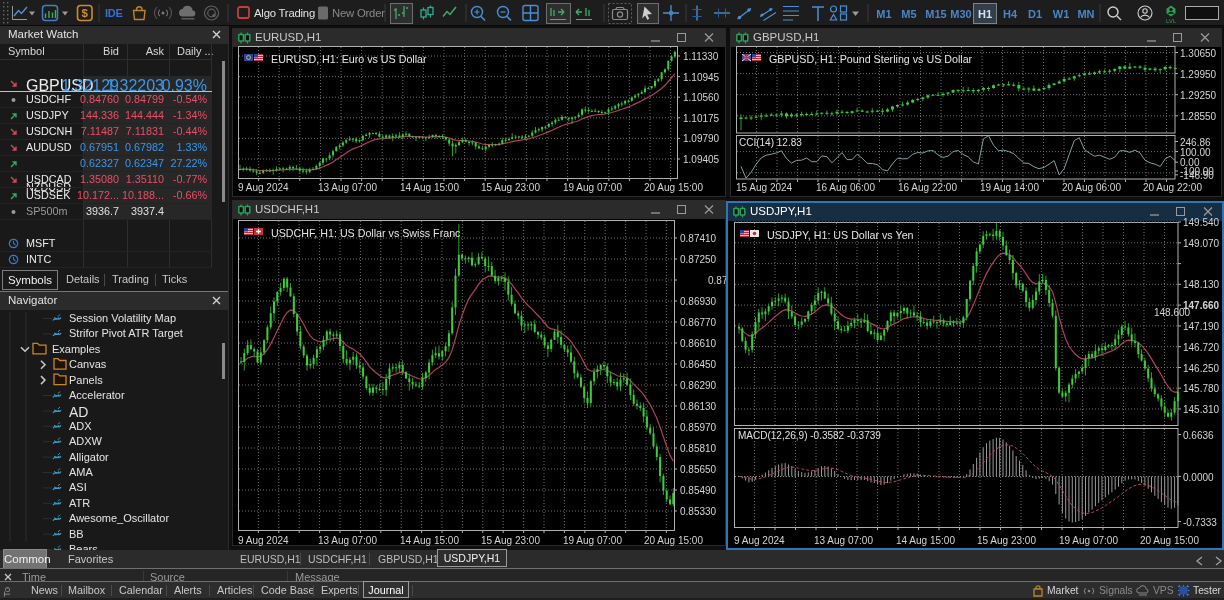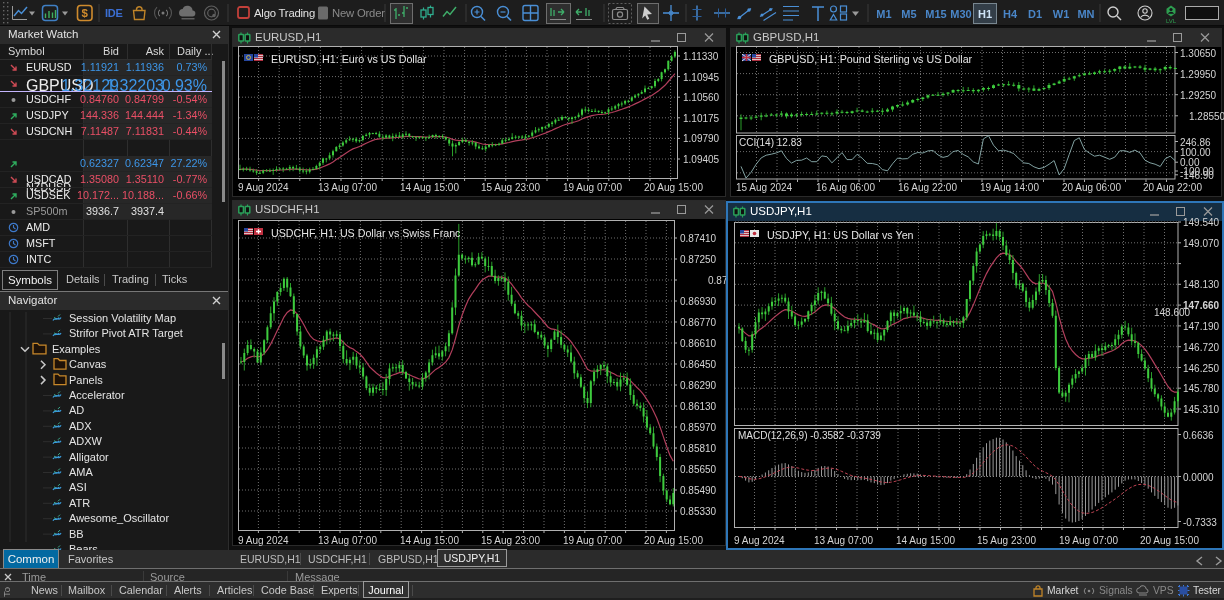--- a/index.html
+++ b/index.html
@@ -128,30 +128,20 @@
       <div class="abs" style="left:0;top:18px;width:228px;height:16px;color:#d8d8d8;font-size:11px;">
         <span class="abs" style="left:8px;top:1px;">Symbol</span>
         <span class="abs" style="right:109px;top:1px;">Bid</span>
         <span class="abs" style="right:64px;top:1px;">Ask</span>
         <span class="abs" style="left:177px;top:1px;">Daily ...</span>
       </div>
       <svg class="abs" width="228" height="266" style="left:0;top:0">
         <path d="M83.5 18V242M127.5 18V242M169.5 18V242M211.5 18V242" stroke="#2e2e2e"></path>
         <path d="M0 33.5h212" stroke="#2e2e2e"></path>
       </svg>
-      <div class="abs" style="left:0;top:34px;width:212px;height:16px;border-bottom:1px solid #232323;font-size:10.8px;">
-        <div class="abs" style="left:84px;top:0;width:128px;height:15px;background:#272727;"></div>
-        <svg class="abs" width="10" height="10" style="left:9px;top:3px">
-          <path d="M2 2l5 5M7 3.5V7H3.5" stroke="#d04b55" stroke-width="1.4" fill="none"></path>
-        </svg>
-        <span class="abs" style="left:26px;top:1px;color:#ececec;">EURUSD</span>
-        <span class="abs" style="right:93px;top:1px;color:#3d96e8;">1.11921</span>
-        <span class="abs" style="right:48px;top:1px;color:#3d96e8;">1.11936</span>
-        <span class="abs" style="right:5px;top:1px;color:#3d96e8;">0.73%</span>
-      </div>
       <div class="abs" style="left:0;top:50px;width:212px;height:16px;border-bottom:1px solid #c4b5fd;font-size:16px;">
         <div class="abs" style="left:84px;top:0;width:128px;height:15px;background:#272727;"></div>
         <svg class="abs" width="10" height="10" style="left:9px;top:3px">
           <path d="M2 2l5 5M7 3.5V7H3.5" stroke="#d04b55" stroke-width="1.4" fill="none"></path>
         </svg>
         <span class="abs" style="left:26px;top:1px;color:#ececec;">GBPUSD</span>
         <span class="abs" style="right:93px;top:1px;color:#3d96e8;">1.32129</span>
         <span class="abs" style="right:48px;top:1px;color:#3d96e8;">1.32203</span>
         <span class="abs" style="right:5px;top:1px;color:#3d96e8;">0.93%</span>
       </div>
@@ -178,20 +168,30 @@
       <div class="abs" style="left:0;top:98px;width:212px;height:16px;border-bottom:1px solid #232323;font-size:10.8px;">
         <div class="abs" style="left:84px;top:0;width:128px;height:15px;background:#272727;"></div>
         <svg class="abs" width="10" height="10" style="left:9px;top:3px">
           <path d="M2 2l5 5M7 3.5V7H3.5" stroke="#d04b55" stroke-width="1.4" fill="none"></path>
         </svg>
         <span class="abs" style="left:26px;top:1px;color:#ececec;">USDCNH</span>
         <span class="abs" style="right:93px;top:1px;color:#ea4f66;">7.11487</span>
         <span class="abs" style="right:48px;top:1px;color:#ea4f66;">7.11831</span>
         <span class="abs" style="right:5px;top:1px;color:#ea4f66;">-0.44%</span>
       </div>
+      <div class="abs" style="left:0;top:114px;width:212px;height:16px;border-bottom:1px solid #232323;font-size:10.8px;">
+        <div class="abs" style="left:84px;top:0;width:128px;height:15px;background:#272727;"></div>
+        <svg class="abs" width="10" height="10" style="left:9px;top:3px">
+          <path d="M2 2l5 5M7 3.5V7H3.5" stroke="#d04b55" stroke-width="1.4" fill="none"></path>
+        </svg>
+        <span class="abs" style="left:26px;top:1px;color:#ececec;">AUDUSD</span>
+        <span class="abs" style="right:93px;top:1px;color:#3d96e8;">0.67951</span>
+        <span class="abs" style="right:48px;top:1px;color:#3d96e8;">0.67982</span>
+        <span class="abs" style="right:5px;top:1px;color:#3d96e8;">1.33%</span>
+      </div>
       <div class="abs" style="left:0;top:130px;width:212px;height:16px;border-bottom:1px solid #232323;font-size:10.8px;">
         <div class="abs" style="left:84px;top:0;width:128px;height:15px;background:#272727;"></div>
         <svg class="abs" width="10" height="10" style="left:9px;top:3px">
           <path d="M2 8l5-5M7 6.5V3H3.5" stroke="#2fae5f" stroke-width="1.4" fill="none"></path>
         </svg>
         <span class="abs" style="left:26px;top:1px;color:#ececec;margin-top:24px;">NZDUSD</span>
         <span class="abs" style="right:93px;top:1px;color:#3d96e8;">0.62327</span>
         <span class="abs" style="right:48px;top:1px;color:#3d96e8;">0.62347</span>
         <span class="abs" style="right:5px;top:1px;color:#3d96e8;">27.22%</span>
       </div>
@@ -216,27 +216,20 @@
         <span class="abs" style="right:5px;top:1px;color:#ea4f66;">-0.66%</span>
       </div>
       <div class="abs" style="left:0;top:178px;width:212px;height:16px;border-bottom:1px solid #232323;font-size:10.8px;">
         <div class="abs" style="left:84px;top:0;width:128px;height:15px;background:#272727;"></div>
         <svg class="abs" width="10" height="10" style="left:9px;top:3px">
           <circle cx="4.5" cy="5" r="2" fill="#9a9a9a"></circle>
         </svg>
         <span class="abs" style="left:26px;top:1px;color:#9a9a9a;">SP500m</span>
         <span class="abs" style="right:93px;top:1px;color:#e0e0e0;">3936.7</span>
         <span class="abs" style="right:48px;top:1px;color:#e0e0e0;">3937.4</span>
-      </div>
-      <div class="abs" style="left:0;top:194px;width:212px;height:16px;border-bottom:1px solid #232323;font-size:10.8px;">
-        <svg class="abs" width="12" height="12" style="left:8px;top:2px">
-          <circle cx="5.5" cy="5.5" r="4.2" fill="none" stroke="#3d78c8" stroke-width="1.2"></circle>
-          <path d="M5.5 3v2.5l2 1.5" stroke="#3d78c8" fill="none" stroke-width="1.1"></path>
-        </svg>
-        <span class="abs" style="left:26px;top:1px;color:#ececec;">AMD</span>
       </div>
       <div class="abs" style="left:0;top:210px;width:212px;height:16px;border-bottom:1px solid #232323;font-size:10.8px;">
         <svg class="abs" width="12" height="12" style="left:8px;top:2px">
           <circle cx="5.5" cy="5.5" r="4.2" fill="none" stroke="#3d78c8" stroke-width="1.2"></circle>
           <path d="M5.5 3v2.5l2 1.5" stroke="#3d78c8" fill="none" stroke-width="1.1"></path>
         </svg>
         <span class="abs" style="left:26px;top:1px;color:#ececec;">MSFT</span>
       </div>
       <div class="abs" style="left:0;top:226px;width:212px;height:16px;border-bottom:1px solid #232323;font-size:10.8px;">
         <svg class="abs" width="12" height="12" style="left:8px;top:2px">
@@ -309,21 +302,21 @@
         <path d="M43 257.5H52" stroke="#2e2e2e"></path>
         <path d="M53 259.5c2-4 4 1 6-3M55 258.5c2-3 4 2 6-2" stroke="#3a9ad9" stroke-width="1.2" fill="none"></path>
         <path d="M58 255.5l2-2M54 256.5l2 1" stroke="#3fae8f" stroke-width="1" fill="none"></path>
       </svg>
       <div class="abs" style="left:69px;top:20.0px;font-size:11px;color:#e4e4e4;">Session Volatility Map</div>
       <div class="abs" style="left:69px;top:35.4px;font-size:11px;color:#e4e4e4;">Strifor Pivot ATR Target</div>
       <div class="abs" style="left:52px;top:50.8px;font-size:11px;color:#e4e4e4;">Examples</div>
       <div class="abs" style="left:69px;top:66.2px;font-size:11px;color:#e4e4e4;">Canvas</div>
       <div class="abs" style="left:69px;top:81.6px;font-size:11px;color:#e4e4e4;">Panels</div>
       <div class="abs" style="left:69px;top:97.0px;font-size:11px;color:#e4e4e4;">Accelerator</div>
-      <div class="abs" style="left:69px;top:112.4px;font-size:11px;color:#e4e4e4;">AD</div>
+      <div class="abs" style="left:69px;top:112.4px;font-size:14px;color:#e4e4e4;">AD</div>
       <div class="abs" style="left:69px;top:127.8px;font-size:11px;color:#e4e4e4;">ADX</div>
       <div class="abs" style="left:69px;top:143.2px;font-size:11px;color:#e4e4e4;">ADXW</div>
       <div class="abs" style="left:69px;top:158.6px;font-size:11px;color:#e4e4e4;">Alligator</div>
       <div class="abs" style="left:69px;top:174.0px;font-size:11px;color:#e4e4e4;">AMA</div>
       <div class="abs" style="left:69px;top:189.4px;font-size:11px;color:#e4e4e4;">ASI</div>
       <div class="abs" style="left:69px;top:204.8px;font-size:11px;color:#e4e4e4;">ATR</div>
       <div class="abs" style="left:69px;top:220.2px;font-size:11px;color:#e4e4e4;">Awesome_Oscillator</div>
       <div class="abs" style="left:69px;top:235.6px;font-size:11px;color:#e4e4e4;">BB</div>
       <div class="abs" style="left:69px;top:251.0px;font-size:11px;color:#e4e4e4;">Bears</div>
       <div class="abs" style="left:222px;top:51px;width:2.5px;height:36px;background:#8a8a8a;"></div>
@@ -396,21 +389,21 @@
       <path d="M737 151.6H1175M737 172.8H1175" stroke="#6a6a6a" stroke-width="1" stroke-dasharray="1 2"></path>
       <path d="M741.0 114.3V130.3M746.0 116.8V119.4M751.1 115.4V120.1M756.1 114.9V118.4M761.2 112.7V120.3M766.2 113.4V117.2M771.3 113.0V116.0M776.4 113.7V117.4M781.4 111.0V117.1M786.5 112.4V118.5M791.5 112.7V117.7M796.5 113.4V117.4M801.6 111.6V116.6M806.6 112.4V115.8M811.7 111.7V114.9M816.8 110.6V115.6M821.8 112.3V114.9M826.9 110.6V115.0M831.9 111.7V115.9M837.0 109.4V115.1M842.0 109.9V113.5M847.0 110.8V114.1M852.1 110.6V113.9M857.1 107.7V112.5M862.2 109.3V112.2M867.2 110.5V113.0M872.3 108.1V113.5M877.4 109.8V112.2M882.4 108.2V114.9M887.5 107.9V112.3M892.5 105.8V111.8M897.5 104.4V107.9M902.6 101.6V106.6M907.6 100.6V105.7M912.7 99.1V103.2M917.8 97.6V101.6M922.8 96.8V101.1M927.9 94.4V98.8M932.9 94.0V95.6M938.0 91.9V95.6M943.0 92.2V96.8M948.0 92.0V96.1M953.1 89.3V93.0M958.1 89.1V92.6M963.2 86.9V92.8M968.2 87.1V91.0M973.3 88.2V93.3M978.4 89.2V92.7M983.4 87.0V91.7M988.5 86.5V90.7M993.5 84.4V88.8M998.5 83.6V86.0M1003.6 83.7V87.1M1008.6 81.1V85.7M1013.7 82.5V86.6M1018.8 82.0V91.4M1023.8 87.3V90.4M1028.8 87.1V92.4M1033.9 85.3V91.1M1039.0 87.7V91.2M1044.0 87.2V90.2M1049.0 83.0V89.9M1054.1 82.8V85.5M1059.2 80.1V83.8M1064.2 76.3V82.4M1069.2 76.8V80.1M1074.3 75.7V80.8M1079.3 73.1V77.3M1084.4 72.5V75.5M1089.5 71.5V74.6M1094.5 71.5V75.0M1099.5 69.7V74.1M1104.6 69.3V73.3M1109.7 69.0V73.7M1114.7 68.3V72.3M1119.8 65.9V72.3M1124.8 65.3V69.4M1129.8 63.0V69.2M1134.9 65.9V68.2M1140.0 65.1V68.7M1145.0 64.8V72.1M1150.0 67.9V70.4M1155.1 66.9V71.8M1160.2 68.4V73.1M1165.2 65.7V70.7M1170.2 65.3V69.5M1175.3 67.0V69.1" stroke="#2a9e2a" stroke-width="1" fill="none"></path>
       <path d="M741.0 117.4V119.1M746.0 117.4V118.4M751.1 117.6V118.6M756.1 116.8V117.8M761.2 115.4V116.8M766.2 115.4V116.4M771.3 114.6V115.6M776.4 114.6V115.6M781.4 113.6V114.7M786.5 113.6V116.3M791.5 114.4V116.3M796.5 114.4V115.4M801.6 114.0V115.0M806.6 113.9V114.9M811.7 113.9V114.9M816.8 113.6V114.6M821.8 112.8V113.8M826.9 112.8V113.8M831.9 113.2V114.2M837.0 111.7V113.5M842.0 111.7V112.7M847.0 111.9V112.9M852.1 111.2V112.9M857.1 110.6V111.6M862.2 110.6V111.8M867.2 111.6V112.6M872.3 110.7V111.7M877.4 110.7V111.7M882.4 110.7V111.7M887.5 109.6V111.4M892.5 106.4V109.6M897.5 105.0V106.4M902.6 104.5V105.5M907.6 102.4V104.5M912.7 99.9V102.4M917.8 99.0V100.0M922.8 97.4V99.0M927.9 95.3V97.4M932.9 94.7V95.7M938.0 94.7V95.7M943.0 93.8V95.0M948.0 92.5V93.8M953.1 90.0V92.5M958.1 90.0V91.0M963.2 90.2V91.2M968.2 90.1V91.1M973.3 90.1V91.2M978.4 89.8V91.2M983.4 88.0V89.8M988.5 88.0V89.0M993.5 85.3V88.1M998.5 84.6V85.6M1003.6 84.2V85.2M1008.6 84.2V85.2M1013.7 84.8V85.8M1018.8 85.1V88.5M1023.8 88.5V89.5M1028.8 88.4V89.4M1033.9 88.4V90.7M1039.0 89.1V90.7M1044.0 88.1V89.1M1049.0 85.0V88.1M1054.1 83.5V85.0M1059.2 81.4V83.5M1064.2 78.9V81.4M1069.2 78.4V79.4M1074.3 76.3V78.4M1079.3 75.3V76.3M1084.4 73.6V75.3M1089.5 73.6V74.6M1094.5 72.4V74.0M1099.5 71.2V72.4M1104.6 71.2V72.2M1109.7 70.7V71.7M1114.7 69.1V70.7M1119.8 66.6V69.1M1124.8 66.6V68.5M1129.8 66.8V68.5M1134.9 66.5V67.5M1140.0 66.5V67.7M1145.0 67.7V69.8M1150.0 68.4V69.8M1155.1 68.4V70.2M1160.2 69.3V70.3M1165.2 66.9V69.3M1170.2 66.9V68.3M1175.3 68.0V69.0" stroke="#3ecb3e" stroke-width="3.0" fill="none"></path>
       <path d="M741.0 166.4L746.0 178.1L751.1 172.3L756.1 164.3L761.2 157.9L766.2 155.2L771.3 154.2L776.4 152.9L781.4 150.8L786.5 158.5L791.5 163.1L796.5 160.4L801.6 160.2L806.6 158.0L811.7 161.7L816.8 161.7L821.8 155.9L826.9 156.7L831.9 162.8L837.0 157.8L842.0 152.6L847.0 159.6L852.1 159.6L857.1 154.3L862.2 158.2L867.2 163.3L872.3 163.5L877.4 164.7L882.4 169.6L887.5 170.8L892.5 163.8L897.5 158.1L902.6 158.9L907.6 158.6L912.7 154.3L917.8 152.5L922.8 153.0L927.9 150.9L932.9 150.5L938.0 154.9L943.0 157.4L948.0 156.2L953.1 151.6L958.1 150.5L963.2 154.4L968.2 156.9L973.3 161.9L978.4 164.0L983.4 138.9L988.5 135.7L993.5 145.2L998.5 150.8L1003.6 150.1L1008.6 151.5L1013.7 153.6L1018.8 158.5L1023.8 162.9L1028.8 163.5L1033.9 166.8L1039.0 168.7L1044.0 167.4L1049.0 164.3L1054.1 160.6L1059.2 174.9L1064.2 168.6L1069.2 154.5L1074.3 140.5L1079.3 137.8L1084.4 149.5L1089.5 153.2L1094.5 156.2L1099.5 155.2L1104.6 157.2L1109.7 159.3L1114.7 157.2L1119.8 150.8L1124.8 150.7L1129.8 152.4L1134.9 150.1L1140.0 152.9L1145.0 160.3L1150.0 162.8L1155.1 164.2L1160.2 166.5L1165.2 158.8L1170.2 156.2L1175.3 160.8" stroke="#8fb2b2" stroke-width="0.9" fill="none"></path>
       <path d="M1175 52.5h3M1175 73.6h3M1175 94.7h3M1175 115.8h3M1175 141.5h3M1175 151.6h3M1175 162.2h3M1175 171.0h3M1175 174.8h3" stroke="#b0b0b0"></path>
       <path d="M756.5 179.5v2.5M777.0 179.5v2.5M797.5 179.5v2.5M818.0 179.5v2.5M838.5 179.5v2.5M859.0 179.5v2.5M879.5 179.5v2.5M900.0 179.5v2.5M920.5 179.5v2.5M941.0 179.5v2.5M961.5 179.5v2.5M982.0 179.5v2.5M1002.5 179.5v2.5M1023.0 179.5v2.5M1043.5 179.5v2.5M1064.0 179.5v2.5M1084.5 179.5v2.5M1105.0 179.5v2.5M1125.5 179.5v2.5M1146.0 179.5v2.5M1166.5 179.5v2.5" stroke="#b0b0b0"></path>
     </svg>
     <div class="lbl" style="left:1180px;top:47.5px;">1.30650</div>
     <div class="lbl" style="left:1180px;top:68.6px;">1.29950</div>
     <div class="lbl" style="left:1180px;top:89.7px;">1.29250</div>
-    <div class="lbl" style="left:1180px;top:110.8px;margin-left:9px;">1.28550</div>
+    <div class="lbl" style="left:1180px;top:110.8px;">1.28550</div>
     <div class="lbl" style="left:1180px;top:136.5px;">246.86</div>
     <div class="lbl" style="left:1180px;top:146.6px;">100.00</div>
     <div class="lbl" style="left:1180px;top:157.2px;">0.00</div>
     <div class="lbl" style="left:1180px;top:166.0px;">-100.00</div>
     <div class="lbl" style="left:1180px;top:169.8px;">-146.90</div>
     <svg class="abs" width="22" height="8" style="left:742px;top:54px">
       <rect x="0" y="0" width="9" height="7" fill="#26469e"></rect>
       <path d="M0 0l9 7M9 0l-9 7" stroke="#e8e8e8" stroke-width="1"></path>
       <path d="M4.5 0v7" stroke="#c03040" stroke-width="1.6"></path>
       <path d="M0 3.5h9" stroke="#c03040" stroke-width="1.6"></path>
@@ -529,21 +522,21 @@
     </svg>
     <div class="abs" style="left:767px;top:229px;font-size:10.7px;color:#e6e6e6;white-space:nowrap;">USDJPY, H1:  US Dollar vs Yen</div>
     <div class="lbl" style="left:738px;top:430px;color:#e0e0e0;">MACD(12,26,9) -0.3582 -0.3739</div>
     <div class="lbl" style="left:734px;top:535px;">9 Aug 2024</div>
     <div class="lbl" style="left:814px;top:535px;">13 Aug 07:00</div>
     <div class="lbl" style="left:896px;top:535px;">14 Aug 15:00</div>
     <div class="lbl" style="left:977px;top:535px;">15 Aug 23:00</div>
     <div class="lbl" style="left:1059px;top:535px;">19 Aug 07:00</div>
     <div class="lbl" style="left:1140px;top:535px;">20 Aug 15:00</div>
     <div class="abs" style="left:0;top:550px;width:1224px;height:18px;background:#2b2b2b;">
-      <div class="abs" style="left:3px;top:-1px;width:56px;height:19px;background:#0369a1;border:1px solid #8a8a8a;border-bottom:0;color:#f0f0f0;font-size:11.5px;text-align:center;line-height:18px;">Common</div>
+      <div class="abs" style="left:3px;top:-1px;width:44px;height:19px;background:#737373;border:1px solid #8a8a8a;border-bottom:0;color:#f0f0f0;font-size:11.5px;text-align:center;line-height:18px;">Common</div>
       <span class="abs" style="left:68px;top:3px;font-size:11px;color:#c8c8c8;">Favorites</span>
       <span class="abs" style="left:240px;top:3px;font-size:10.5px;color:#bdbdbd;">EURUSD,H1</span>
       <span class="abs" style="left:308px;top:3px;font-size:10.5px;color:#bdbdbd;">USDCHF,H1</span>
       <span class="abs" style="left:378px;top:3px;font-size:10.5px;color:#bdbdbd;">GBPUSD,H1</span>
       <svg class="abs" width="1224" height="18" style="left:0;top:0">
         <path d="M300.5 3v12M369.5 3v12" stroke="#4a4a4a"></path>
       </svg>
       <div class="abs" style="left:437px;top:-1px;width:70px;height:18px;background:#2d2d2d;border:1px solid #9a9a9a;color:#f0f0f0;font-size:10.5px;text-align:center;line-height:17px;">USDJPY,H1</div>
       <svg class="abs" width="30" height="12" style="left:1194px;top:5px">
         <path d="M8 2L3 6l5 4M22 2l5 4-5 4" stroke="#9a9a9a" fill="none" stroke-width="1.4"></path>

